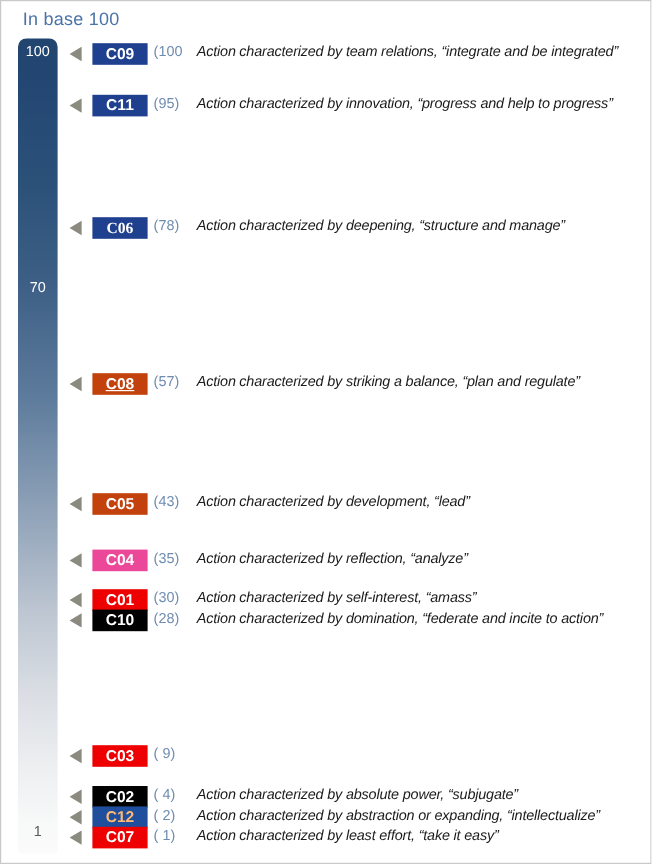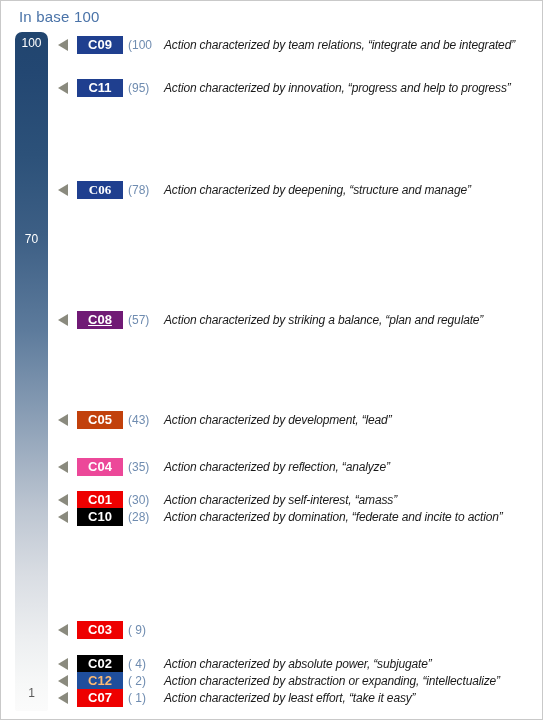--- a/index.html
+++ b/index.html
@@ -63,21 +63,21 @@
   #scale-tick-top   { left: 14px; top: 36px;  color: #ffffff; }
   #scale-tick-mid   { left: 14px; top: 232px; color: #ffffff; }
   #scale-tick-bot   { left: 14px; top: 686px; color: #5a5a5a; }
 
   
   .row {
     position: absolute;
     left: 55px;
     height: 18px;
     display: flex;
-    align-items: center;
+    align-items: flex-start;
     white-space: nowrap;
   }
   .marker-icon {
     width: 16px;
     height: 18px;
     flex: 0 0 16px;
     position: relative;
   }
   .marker-icon::before {
     content: "";
@@ -147,21 +147,21 @@
         <span class="desc"><span class="lead">Action</span><span>characterized by innovation, “progress and help to progress”</span></span>
       </div>
       <div class="row" style="top: 180px;">
         <span class="marker-icon"></span>
         <span class="code-badge" style="background: rgb(31, 63, 143); color: rgb(255, 255, 255); font-family: Liberation Serif, serif;">C06</span>
         <span class="score">(78)</span>
         <span class="desc"><span class="lead">Action</span><span>characterized by deepening, “structure and manage”</span></span>
       </div>
       <div class="row" style="top: 310px;">
         <span class="marker-icon"></span>
-        <span class="code-badge" style="background: #701a75; color: rgb(255, 255, 255); text-decoration: underline;">C08</span>
+        <span class="code-badge" style="background: #c2410c; color: rgb(255, 255, 255); text-decoration: underline;">C08</span>
         <span class="score">(57)</span>
         <span class="desc"><span class="lead">Action</span><span>characterized by striking a balance, “plan and regulate”</span></span>
       </div>
       <div class="row" style="top: 410px;">
         <span class="marker-icon"></span>
         <span class="code-badge" style="background: #c2410c; color: rgb(255, 255, 255);">C05</span>
         <span class="score">(43)</span>
         <span class="desc"><span class="lead">Action</span><span>characterized by development, “lead”</span></span>
       </div>
       <div class="row" style="top: 457px;">

